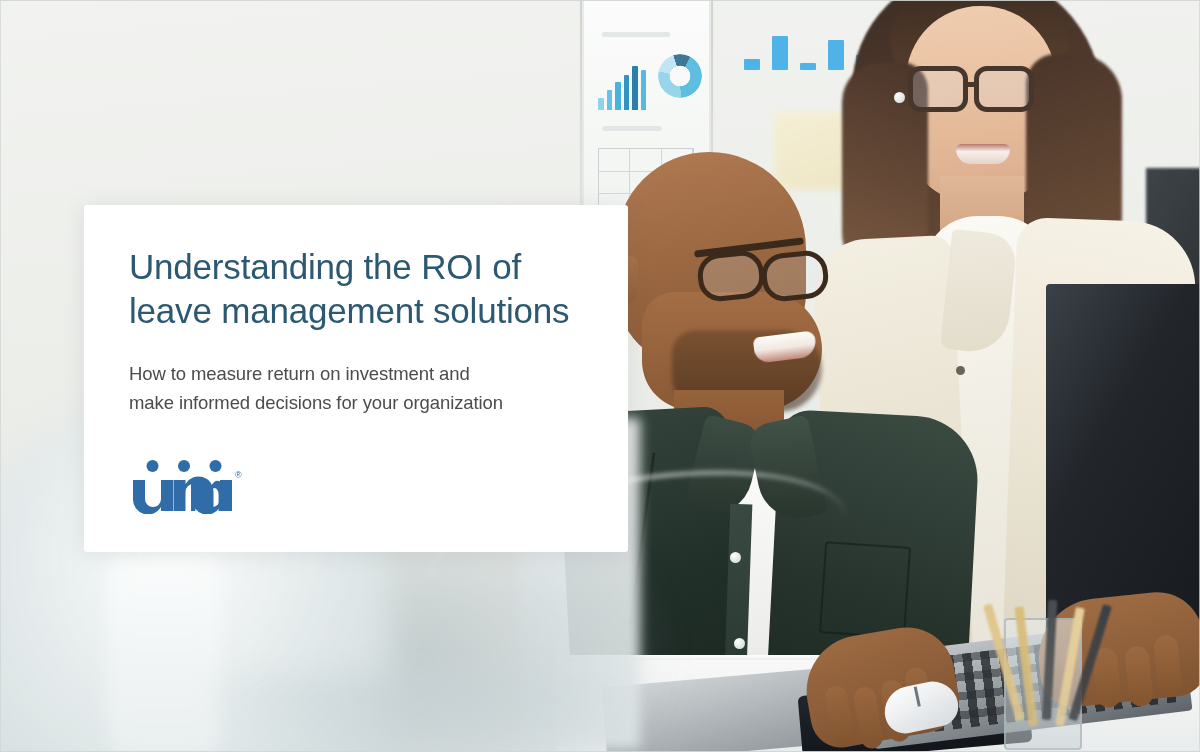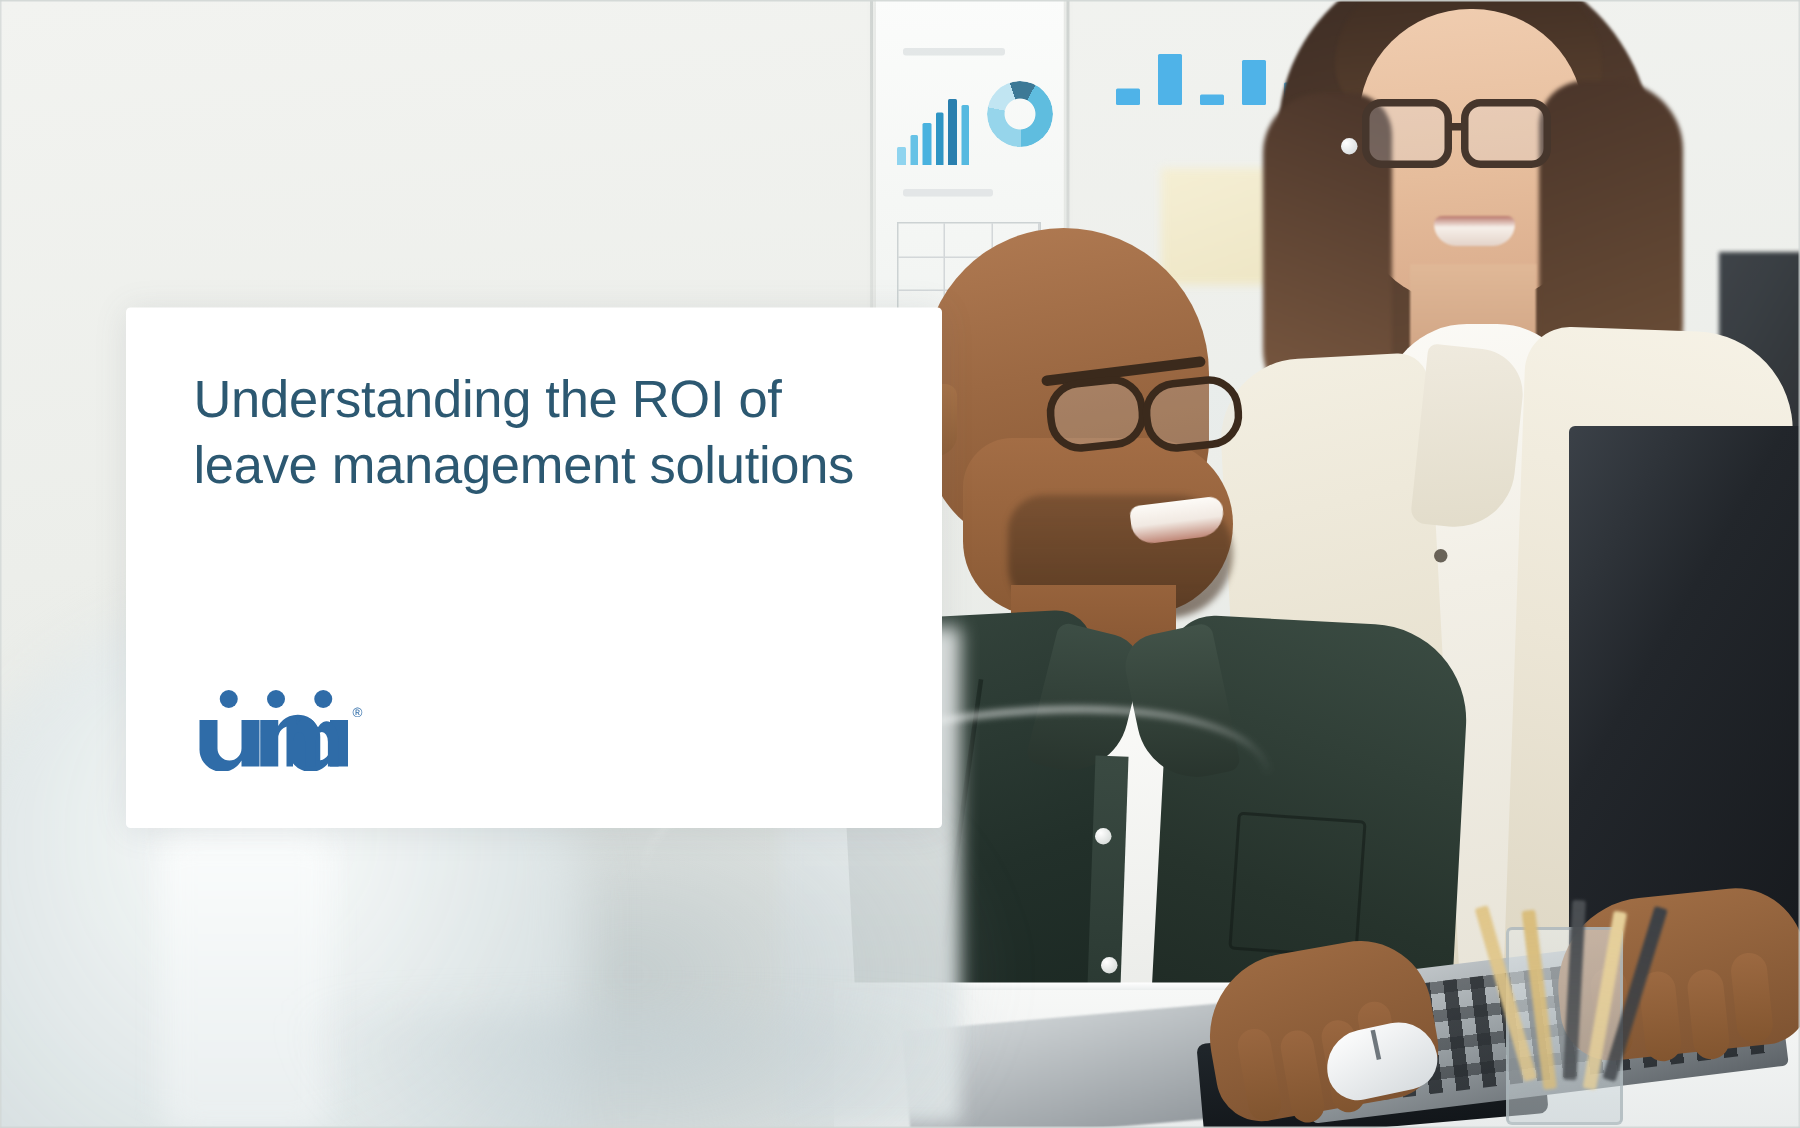--- a/index.html
+++ b/index.html
@@ -525,20 +525,22 @@
     <div class="fg-swoosh"></div>
     <div class="fg-blur-left"></div>
     <div class="fg-cup"></div>
     <div class="fg-chairtop"></div>
   </div>
 
   <div class="card">
     <div class="card-inner">
       <div class="title">Understanding the ROI of
 leave management solutions</div>
+      <div class="subtitle">How to measure return on investment and
+make informed decisions for your organization</div>
     </div>
 
     <div class="logo-wrap">
       <svg class="logo-svg" width="120" height="56" viewBox="0 0 240 112" aria-hidden="true">
         <g fill="#2f6ca8">
 
           <circle cx="47" cy="16" r="12"></circle>
           <circle cx="110" cy="16" r="12"></circle>
           <circle cx="173" cy="16" r="12"></circle>
 

